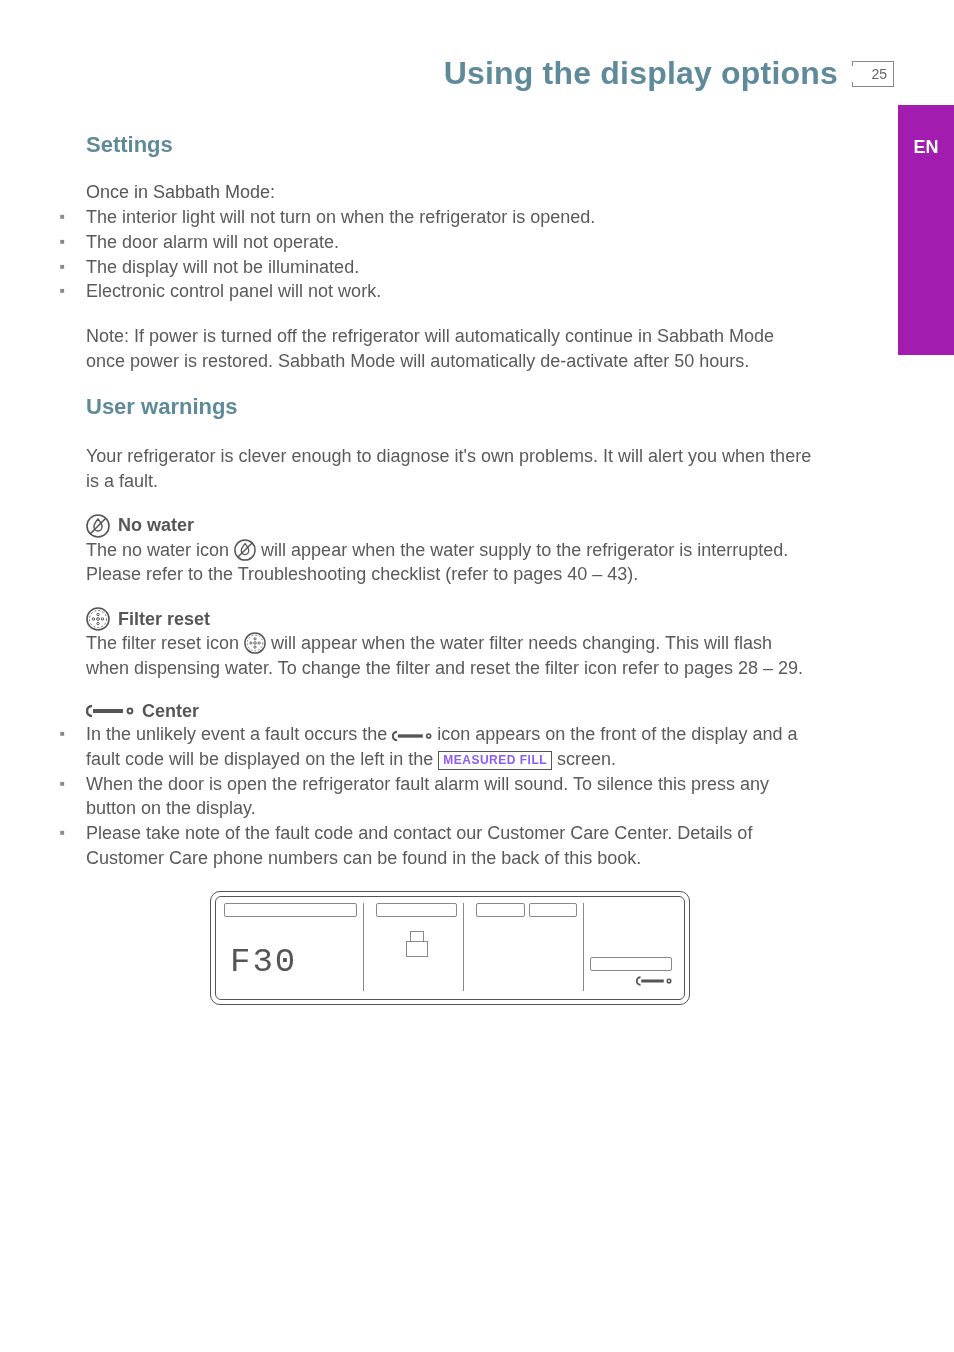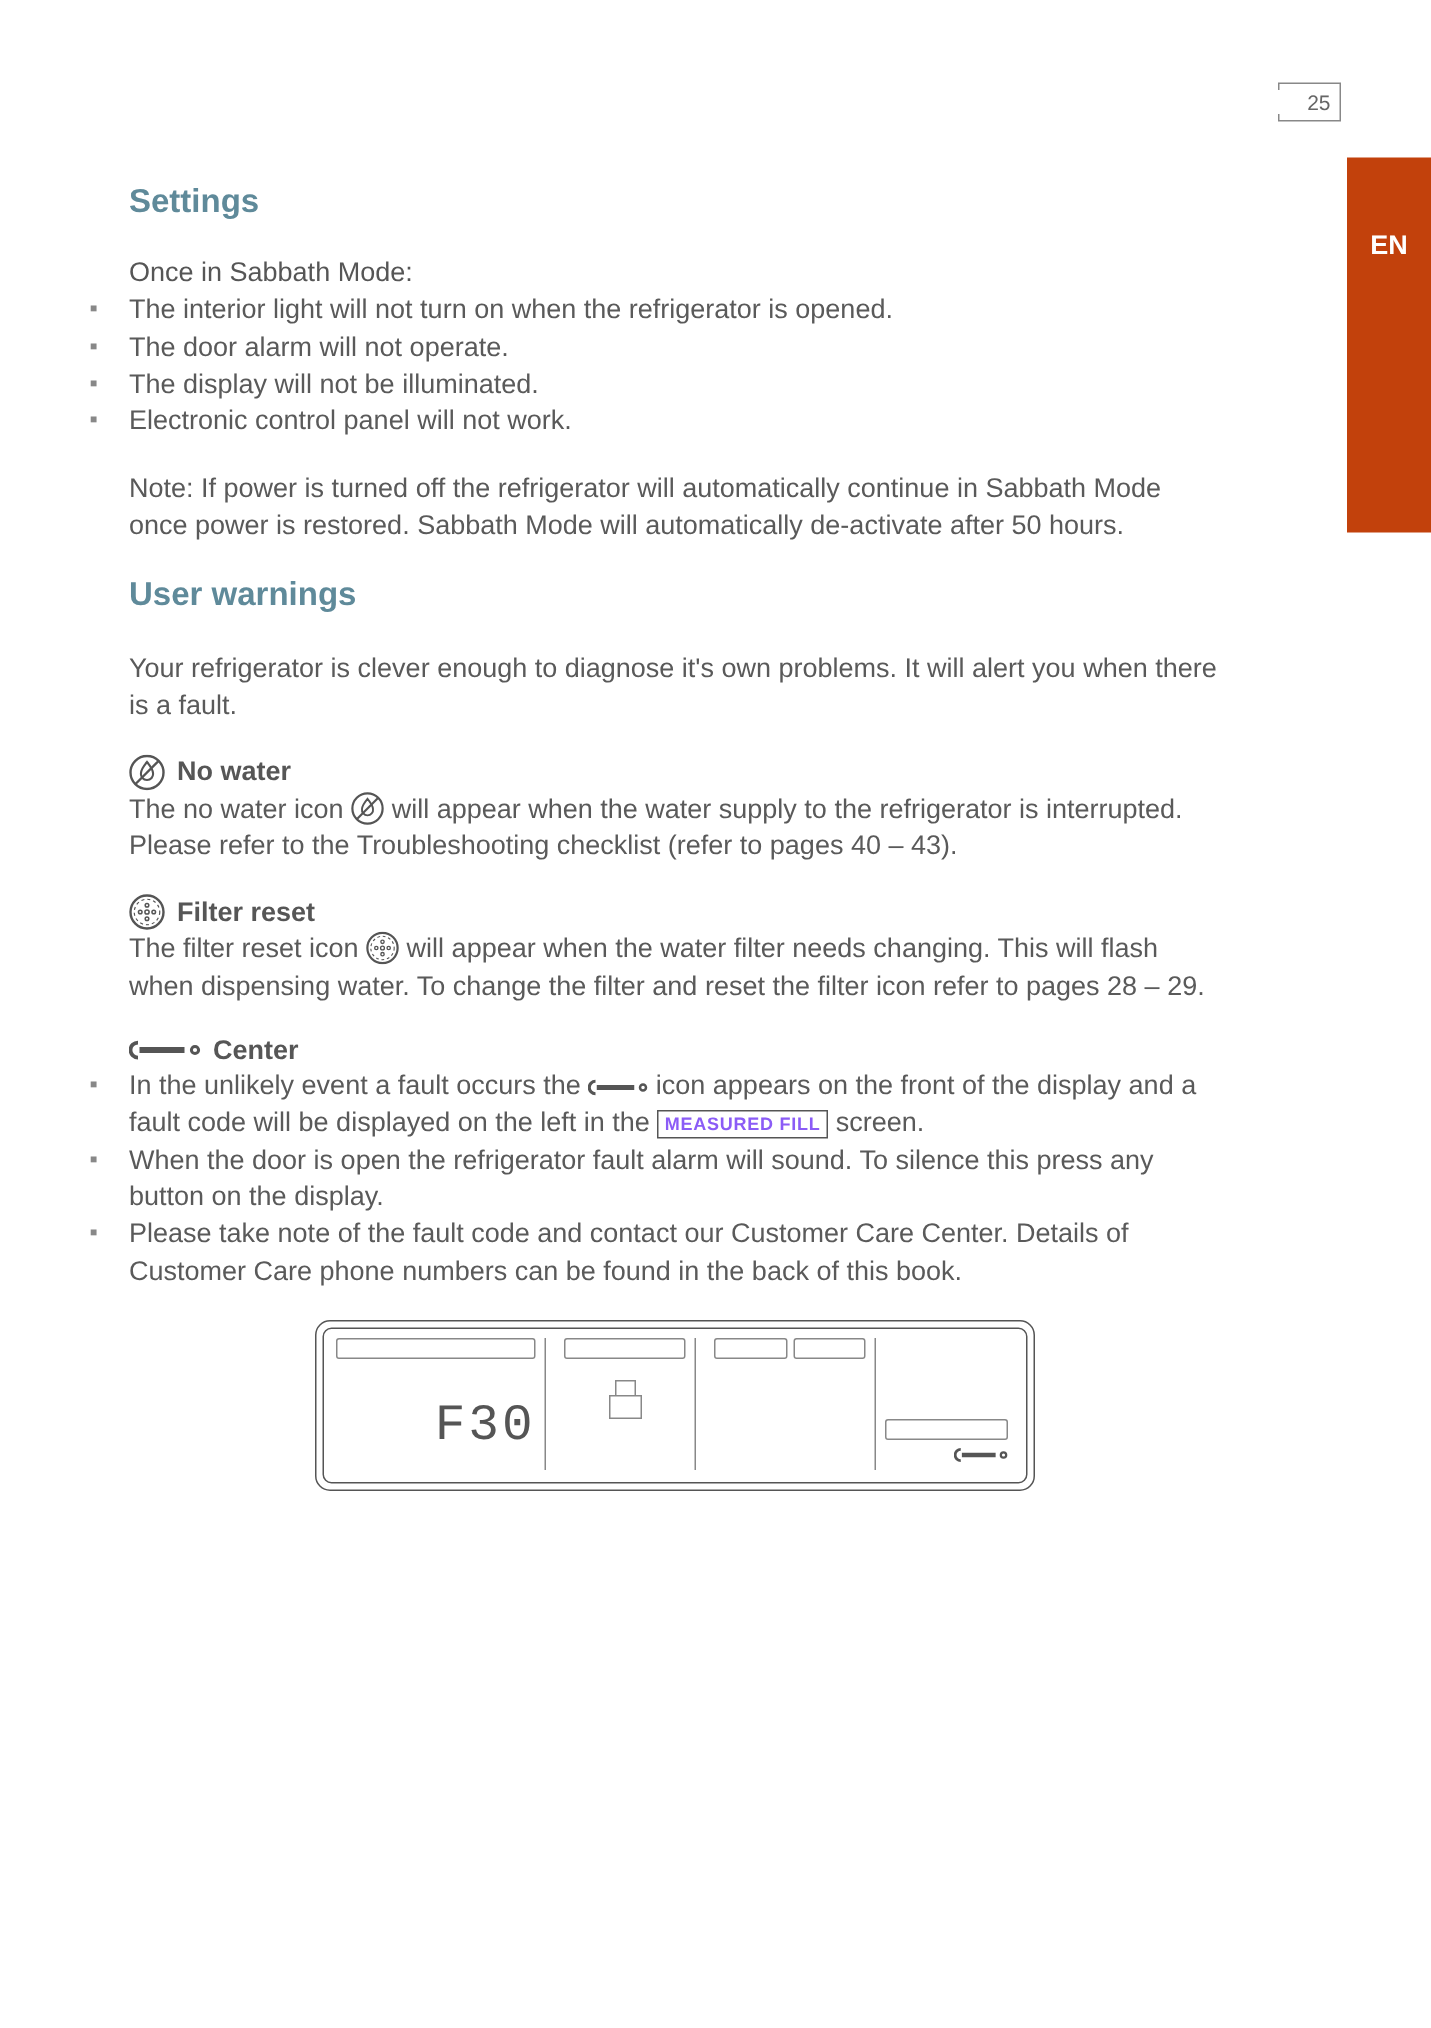--- a/index.html
+++ b/index.html
@@ -2,37 +2,37 @@
 <html><head>
 <meta charset="utf-8">
 <style>
   * { box-sizing: border-box; margin: 0; padding: 0; }
   html, body { width: 954px; height: 1352px; font-family: "Segoe UI", "Myriad Pro", Arial, sans-serif; background: #fff; color: #5a5a5a; }
   .page { position: relative; width: 954px; height: 1352px; padding: 55px 60px 40px 60px; }
   .header-row { position: relative; display: flex; justify-content: flex-end; align-items: center; gap: 14px; margin-bottom: 40px; }
   .header-title { font-size: 32px; font-weight: 600; color: #5f8a9a; letter-spacing: 0.2px; }
   .page-num-box { border: 1px solid #888; width: 42px; height: 26px; display: flex; align-items: center; justify-content: flex-end; padding-right: 6px; font-size: 14px; color: #666; position: relative; }
   .page-num-box::before { content: ""; position: absolute; left: -1px; top: 4px; bottom: 4px; width: 10px; background: #fff; }
-  .lang-tab { position: absolute; right: 0; top: 105px; width: 56px; height: 250px; background: #c2410c; display: flex; align-items: flex-start; justify-content: center; padding-top: 48px; }
+  .lang-tab { position: absolute; right: 0; top: 105px; width: 56px; height: 250px; background: #a21caf; display: flex; align-items: flex-start; justify-content: center; padding-top: 32px; }
   .lang-tab span { color: #fff; font-weight: 600; font-size: 18px; }
   .content { padding-left: 26px; padding-right: 80px; }
   h2.section { color: #5f8a9a; font-size: 22px; font-weight: 600; margin-bottom: 24px; }
   .subhead { font-weight: 400; color: #565656; font-size: 18px; margin-bottom: 2px; }
   ul.bullets { list-style: none; padding: 0; margin: 0 0 20px 0; }
   ul.bullets li { position: relative; padding-left: 0; font-size: 18px; line-height: 1.38; color: #5a5a5a; }
   ul.bullets li::before { content: "■"; position: absolute; left: -26px; top: 6px; font-size: 8px; color: #888; }
   p.body { font-size: 18px; line-height: 1.38; color: #5a5a5a; margin-bottom: 20px; }
   .icon-head { display: flex; align-items: center; gap: 8px; font-weight: 700; font-size: 18px; color: #565656; margin-top: 10px; }
   .icon { width: 24px; height: 24px; flex-shrink: 0; }
   .inline-icon { display: inline-block; vertical-align: -5px; width: 22px; height: 22px; }
   .box-label { display: inline-block; border: 1px solid #555; padding: 0 4px; font-size: 12px; font-weight: 700; letter-spacing: 0.5px; vertical-align: 1px; line-height: 1.4; color: #8b5cf6; }
   .fault-inline { display: inline-block; vertical-align: -3px; width: 40px; height: 14px; }
   .display { width: 480px; margin: 10px auto 12px auto; }
   .display-outer { border: 1.5px solid #555; border-radius: 10px; padding: 4px; }
-  .display-inner { border: 1.2px solid #555; border-radius: 6px; padding: 6px 8px 8px 8px; height: 104px; display: flex; gap: 6px; text-align: right; }
+  .display-inner { border: 1.2px solid #555; border-radius: 6px; padding: 6px 8px 8px 8px; height: 104px; display: flex; gap: 6px; }
   .dcol { border-right: 1px solid #888; flex: 0 0 auto; display: flex; flex-direction: column; }
   .dcol:last-child { border-right: none; }
   .dhead { height: 14px; border: 1px solid #888; border-radius: 2px; margin-bottom: 4px; }
   .dhead2 { display: flex; gap: 4px; }
   .dhead2 > div { flex: 1; height: 14px; border: 1px solid #888; border-radius: 2px; }
   .seg { font-family: "Courier New", monospace; font-size: 34px; letter-spacing: 2px; color: #555; margin-top: 22px; padding-left: 6px; }
   .cube { margin: 10px auto 0 auto; width: 22px; height: 28px; position: relative; }
   .cube .c1 { position: absolute; left: 4px; top: 0; width: 14px; height: 12px; border: 1px solid #888; }
   .cube .c2 { position: absolute; left: 0; top: 10px; width: 22px; height: 16px; border: 1px solid #888; background: #fff; }
   .col1 { width: 140px; padding-right: 6px; }
@@ -40,20 +40,21 @@
   .col3 { width: 114px; padding: 0 6px; }
   .col4 { flex: 1; display: flex; justify-content: flex-end; align-items: flex-end; padding-bottom: 4px; padding-right: 4px; }
   .caption { text-align: center; font-style: italic; font-size: 16px; color: #6a6a6a; }
 </style>
 </head>
 <body>
 
 <div class="page">
 
   <div class="header-row">
+    <div class="header-title">Using the display options</div>
     <div class="page-num-box">
       <span>25</span>
     </div>
   </div>
 
   <div class="lang-tab">
     <span>EN</span>
   </div>
 
   <div class="content">

